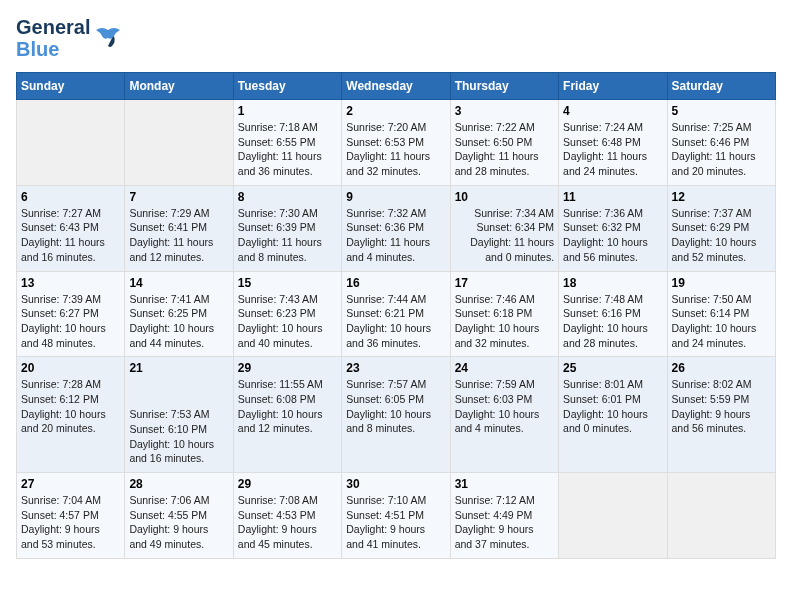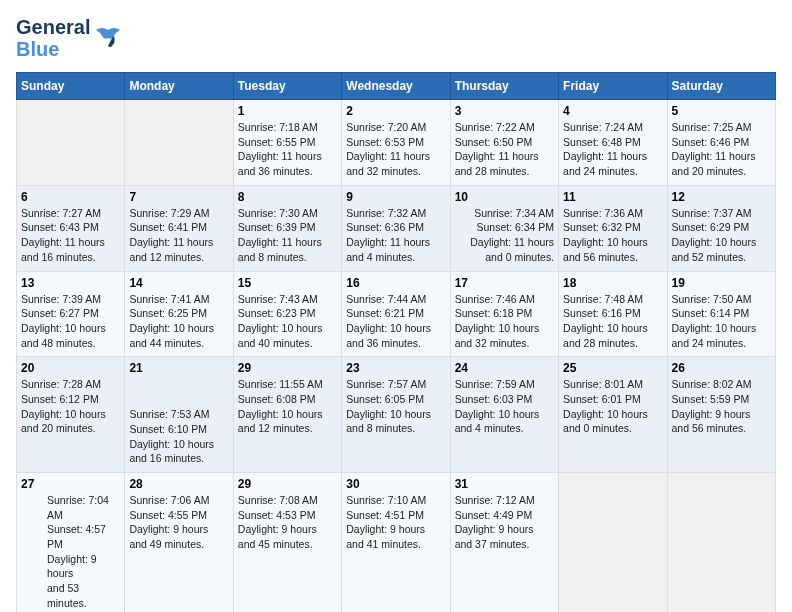--- a/index.html
+++ b/index.html
@@ -294,21 +294,21 @@
           <span class="day-number">26</span>
           <div class="day-info" style="white-space: pre-line;">Sunrise: 8:02 AM
 Sunset: 5:59 PM
 Daylight: 9 hours
 and 56 minutes.</div>
         </td>
       </tr>
       <tr>
         <td>
           <span class="day-number">27</span>
-          <div class="day-info" style="white-space: pre-line; margin-left: 26px;">Sunrise: 7:04 AM
+          <div class="day-info" style="white-space: pre-line;">Sunrise: 7:04 AM
 Sunset: 4:57 PM
 Daylight: 9 hours
 and 53 minutes.</div>
         </td>
         <td>
           <span class="day-number">28</span>
           <div class="day-info" style="white-space: pre-line;">Sunrise: 7:06 AM
 Sunset: 4:55 PM
 Daylight: 9 hours
 and 49 minutes.</div>

